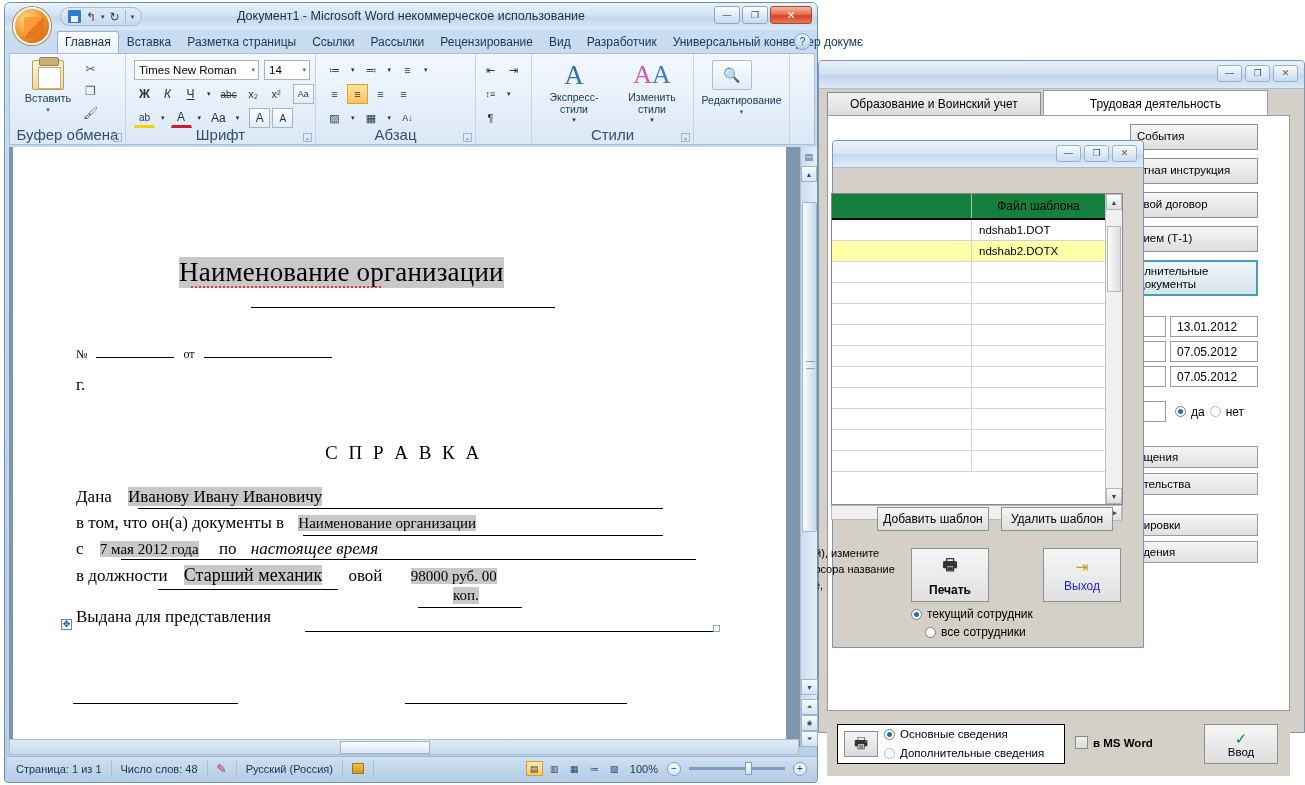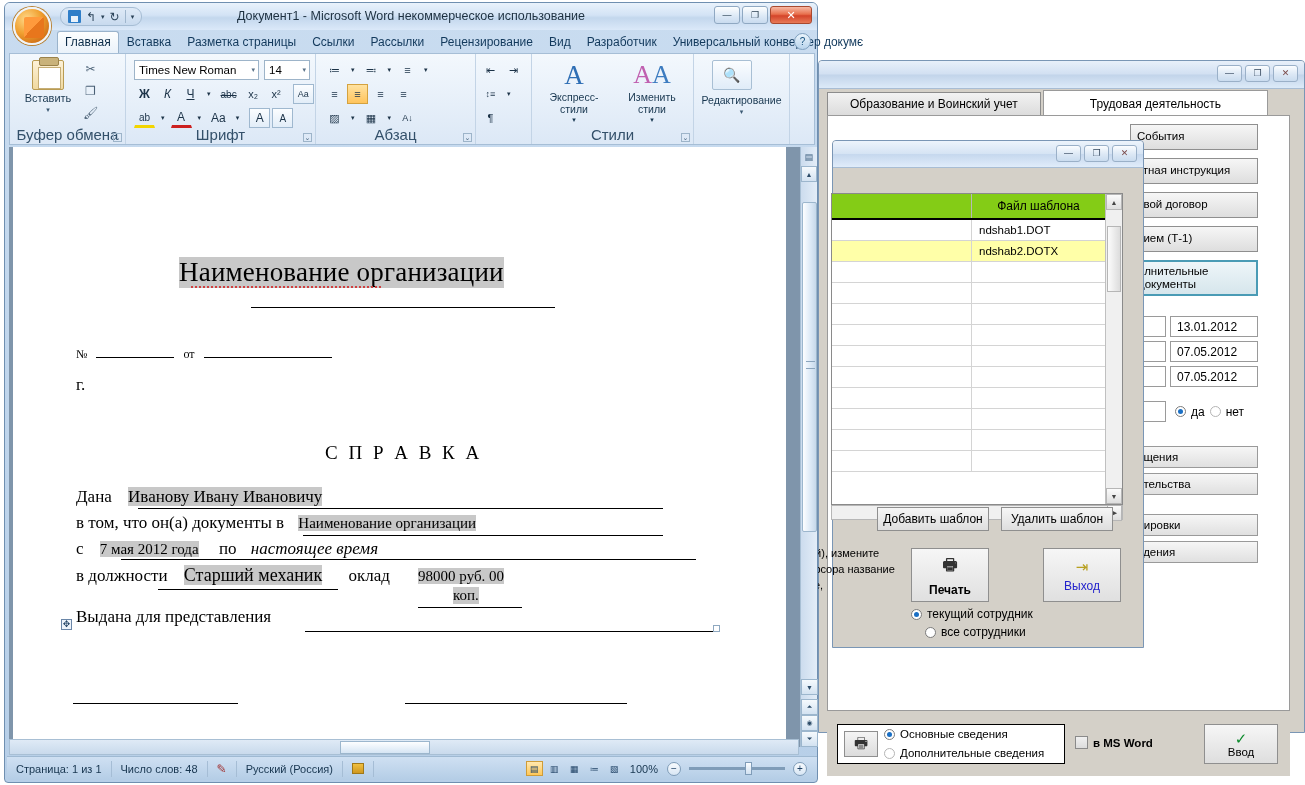--- a/index.html
+++ b/index.html
@@ -178,21 +178,21 @@
     position: absolute; left: -2px; top: 52px;
     width: 292px; height: 312px;
     background: #fff;
     border: 1px solid #8a8a8a;
     display: flex;
   }
   .grid-main { flex: 1; display: flex; flex-direction: column; }
   .grid-head {
     height: 26px; display: flex;
     border-bottom: 2px solid #000;
-    background: #84cc16;
+    background: #15803d;
   }
   .gh-blank { width: 140px; border-right: 1px solid #b8b8b8; }
   .gh-cell {
     flex: 1; display: flex; align-items: center; justify-content: center;
     font-size: 12px; color: #000;
   }
   .grid-row { height: 21px; display: flex; border-bottom: 1px solid #d4d4d4; }
   .grid-row.hl { background: #ffffa8; }
   .gr-blank { width: 140px; border-right: 1px solid #d4d4d4; }
   .gr-cell { flex: 1; font-size: 11.5px; padding-left: 7px; display: flex; align-items: center; }
@@ -888,21 +888,21 @@
             <span>с</span>
             <span class="hl" style="margin-left:12px;font-size:15px">7 мая 2012 года</span>
             <span style="margin-left:16px">по</span>
             <span style="margin-left:10px;font-style:italic">настоящее время</span>
           </div>
           <div class="rule" style="left:108px; top:412px; width:575px;"></div>
 
           <div class="ln" style="left:63px; top:418px;">
             <span>в должности</span>
             <span class="hl" style="margin-left:12px;font-size:18px">Старший механик</span>
-            <span style="margin-left:22px">оклад</span>
+            <span style="margin-left:22px">овой</span>
             <span class="hl" style="margin-left:24px;font-size:15px">98000 руб. 00</span>
           </div>
           <div class="hl" style="position:absolute;left:440px;top:440px;font-size:15px;font-family:'Liberation Serif',serif">коп.</div>
           <div class="rule" style="left:145px; top:442px; width:180px;"></div>
           <div class="rule" style="left:405px; top:460px; width:104px;"></div>
 
           <div class="ln" style="left:63px; top:460px;">Выдана для представления</div>
           <div class="rule" style="left:292px; top:484px; width:410px;"></div>
           <div style="position:absolute;left:700px;top:478px;width:7px;height:7px;border:1px solid #8ea8c0"></div>
 

